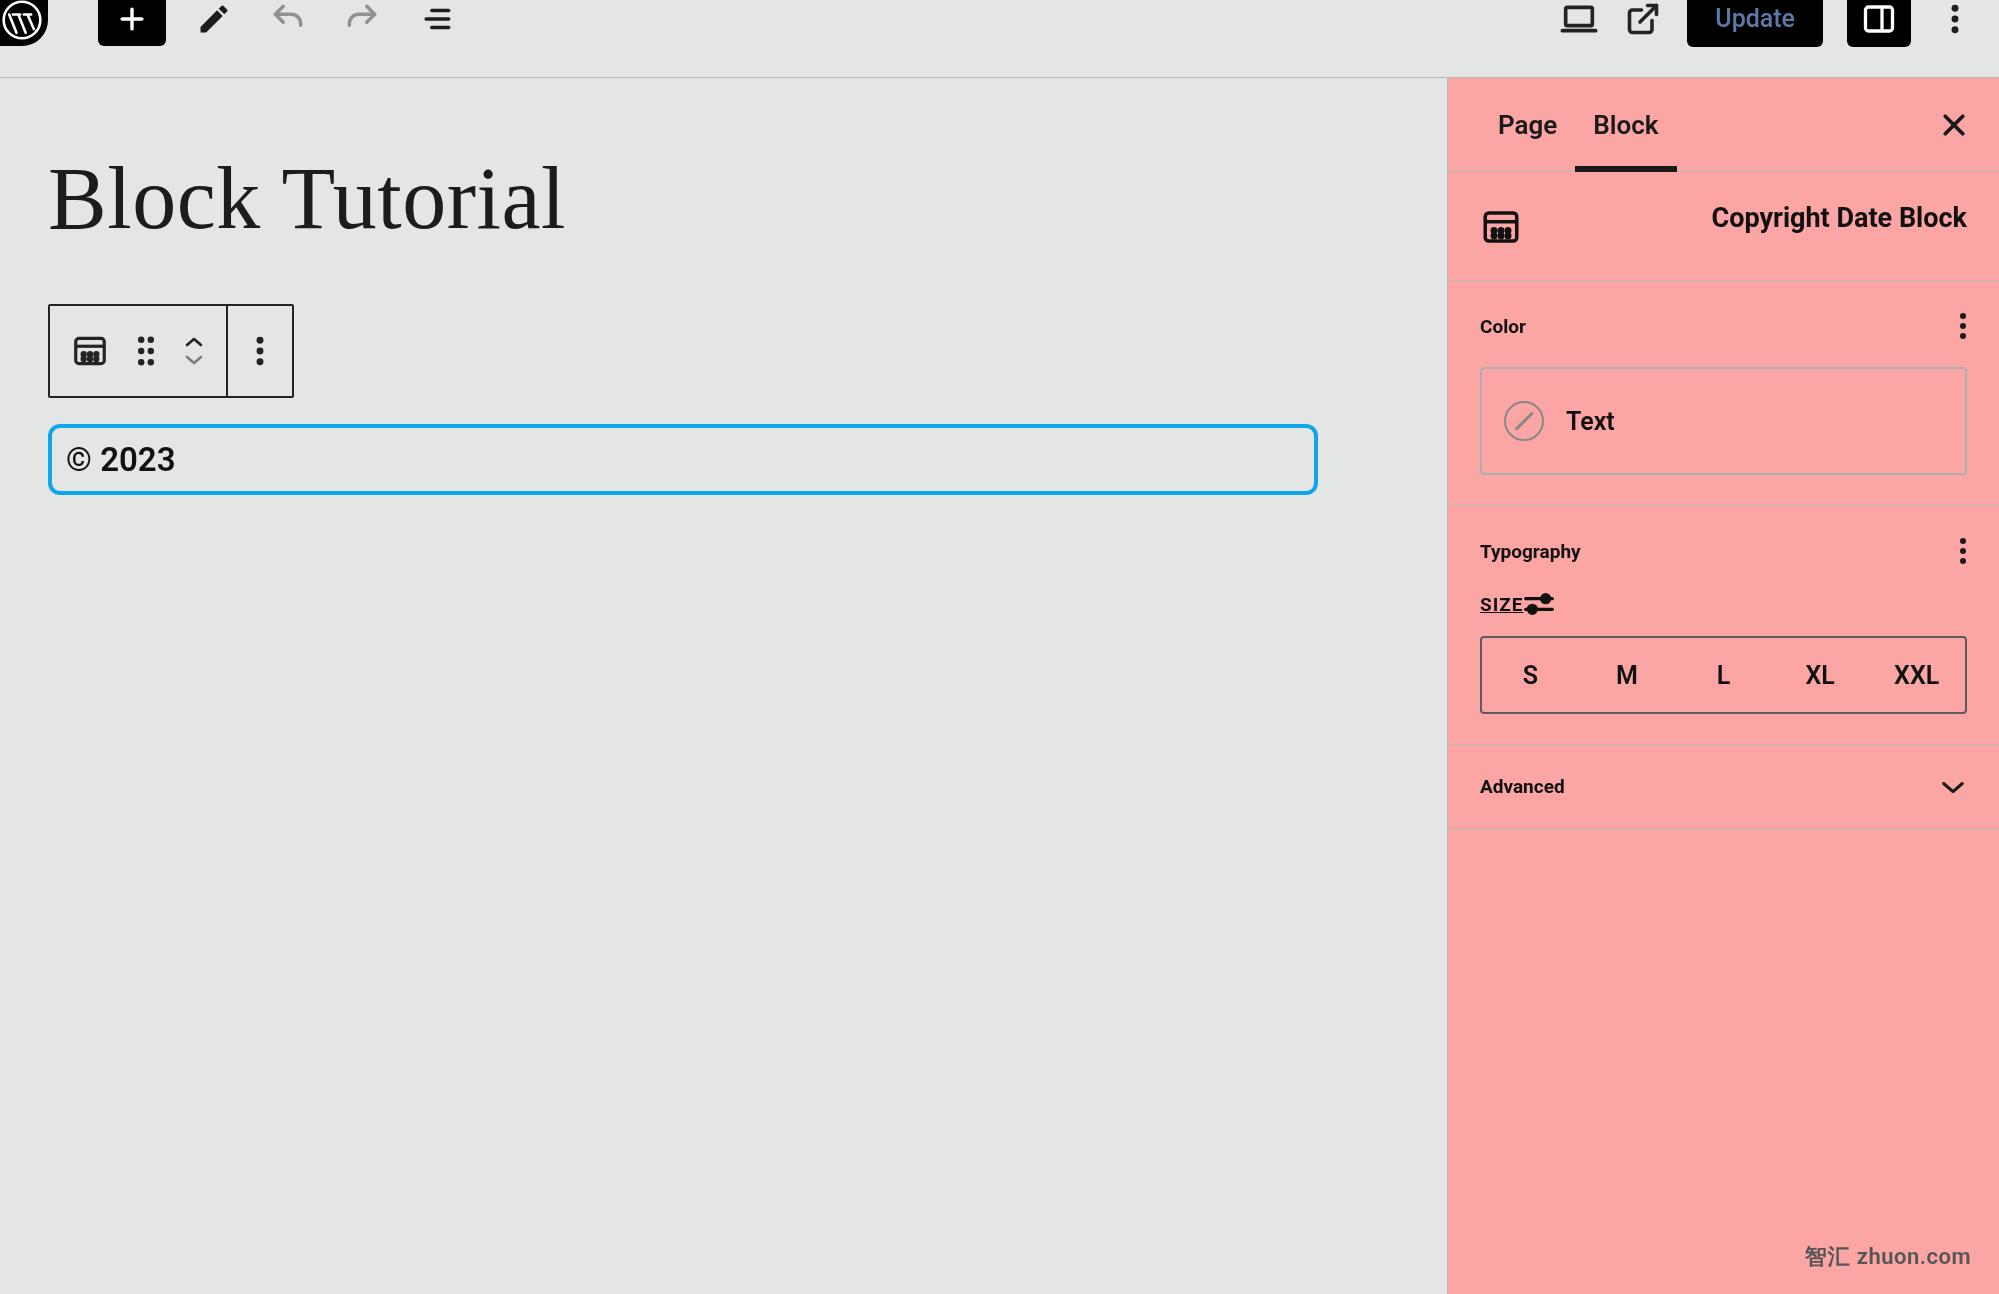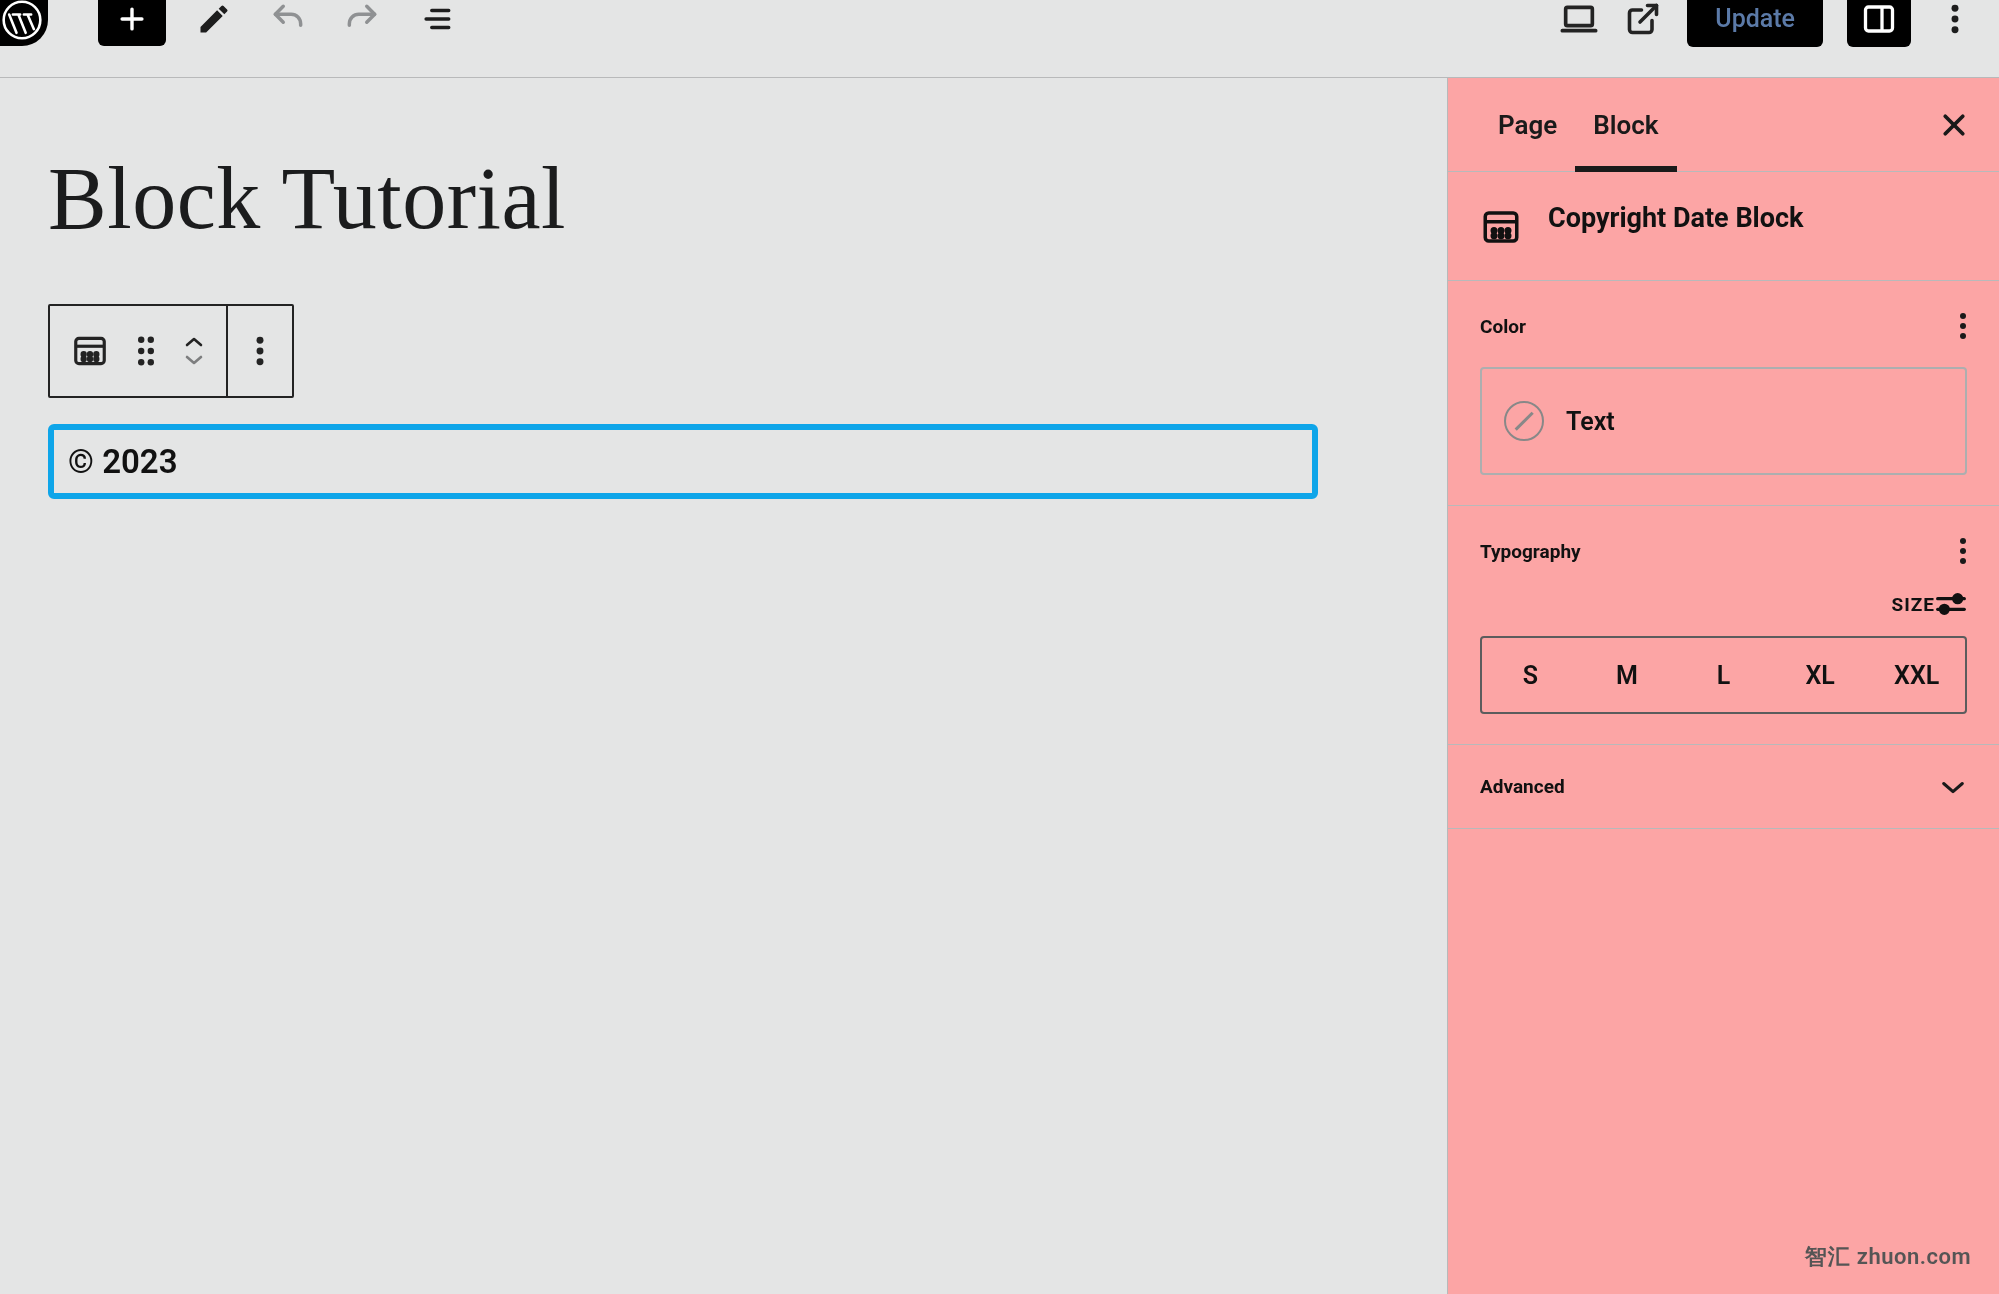--- a/index.html
+++ b/index.html
@@ -147,22 +147,22 @@
     cursor: pointer;
     color: #232323;
   }
   .bt-btn.stack {
     flex-direction: column;
     gap: 4px;
   }
   .bt-btn.narrow { width: 40px; }
 
   .selected-block {
-    border: 6px solid #0ea5e9;
-    border-radius: 6px;
+    border: 4px solid #0ea5e9;
+    border-radius: 12px;
     padding: 12px 14px;
     display: flex;
     align-items: center;
     gap: 12px;
     font-size: 33px;
     font-weight: 600;
     color: #111;
     width: 1270px;
   }
 
@@ -213,20 +213,21 @@
     color: #1a1a1a;
   }
 
   .sb-panel {
     padding: 30px 32px;
     border-bottom: 1px solid #b8b9ba;
   }
   .sb-block-header {
     display: flex;
     gap: 26px;
+    justify-content: space-between;
   }
   .sb-block-icon {
     width: 42px;
     height: 42px;
     flex-shrink: 0;
     margin-top: 4px;
   }
   .sb-block-title {
     font-size: 27px;
     font-weight: 700;
@@ -287,22 +288,23 @@
 
   .size-label {
     font-size: 19px;
     font-weight: 700;
     letter-spacing: 1px;
     color: #111;
   }
   .size-row-head {
     display: flex;
     align-items: center;
-    justify-content: flex-end;
+    justify-content: flex-start;
     margin-bottom: 20px;
+    text-decoration: underline;
   }
   .size-sliders { cursor: pointer; }
   .size-btns {
     display: flex;
     border: 2px solid #5b5c5d;
     border-radius: 4px;
     height: 78px;
   }
   .size-btn {
     flex: 1;

